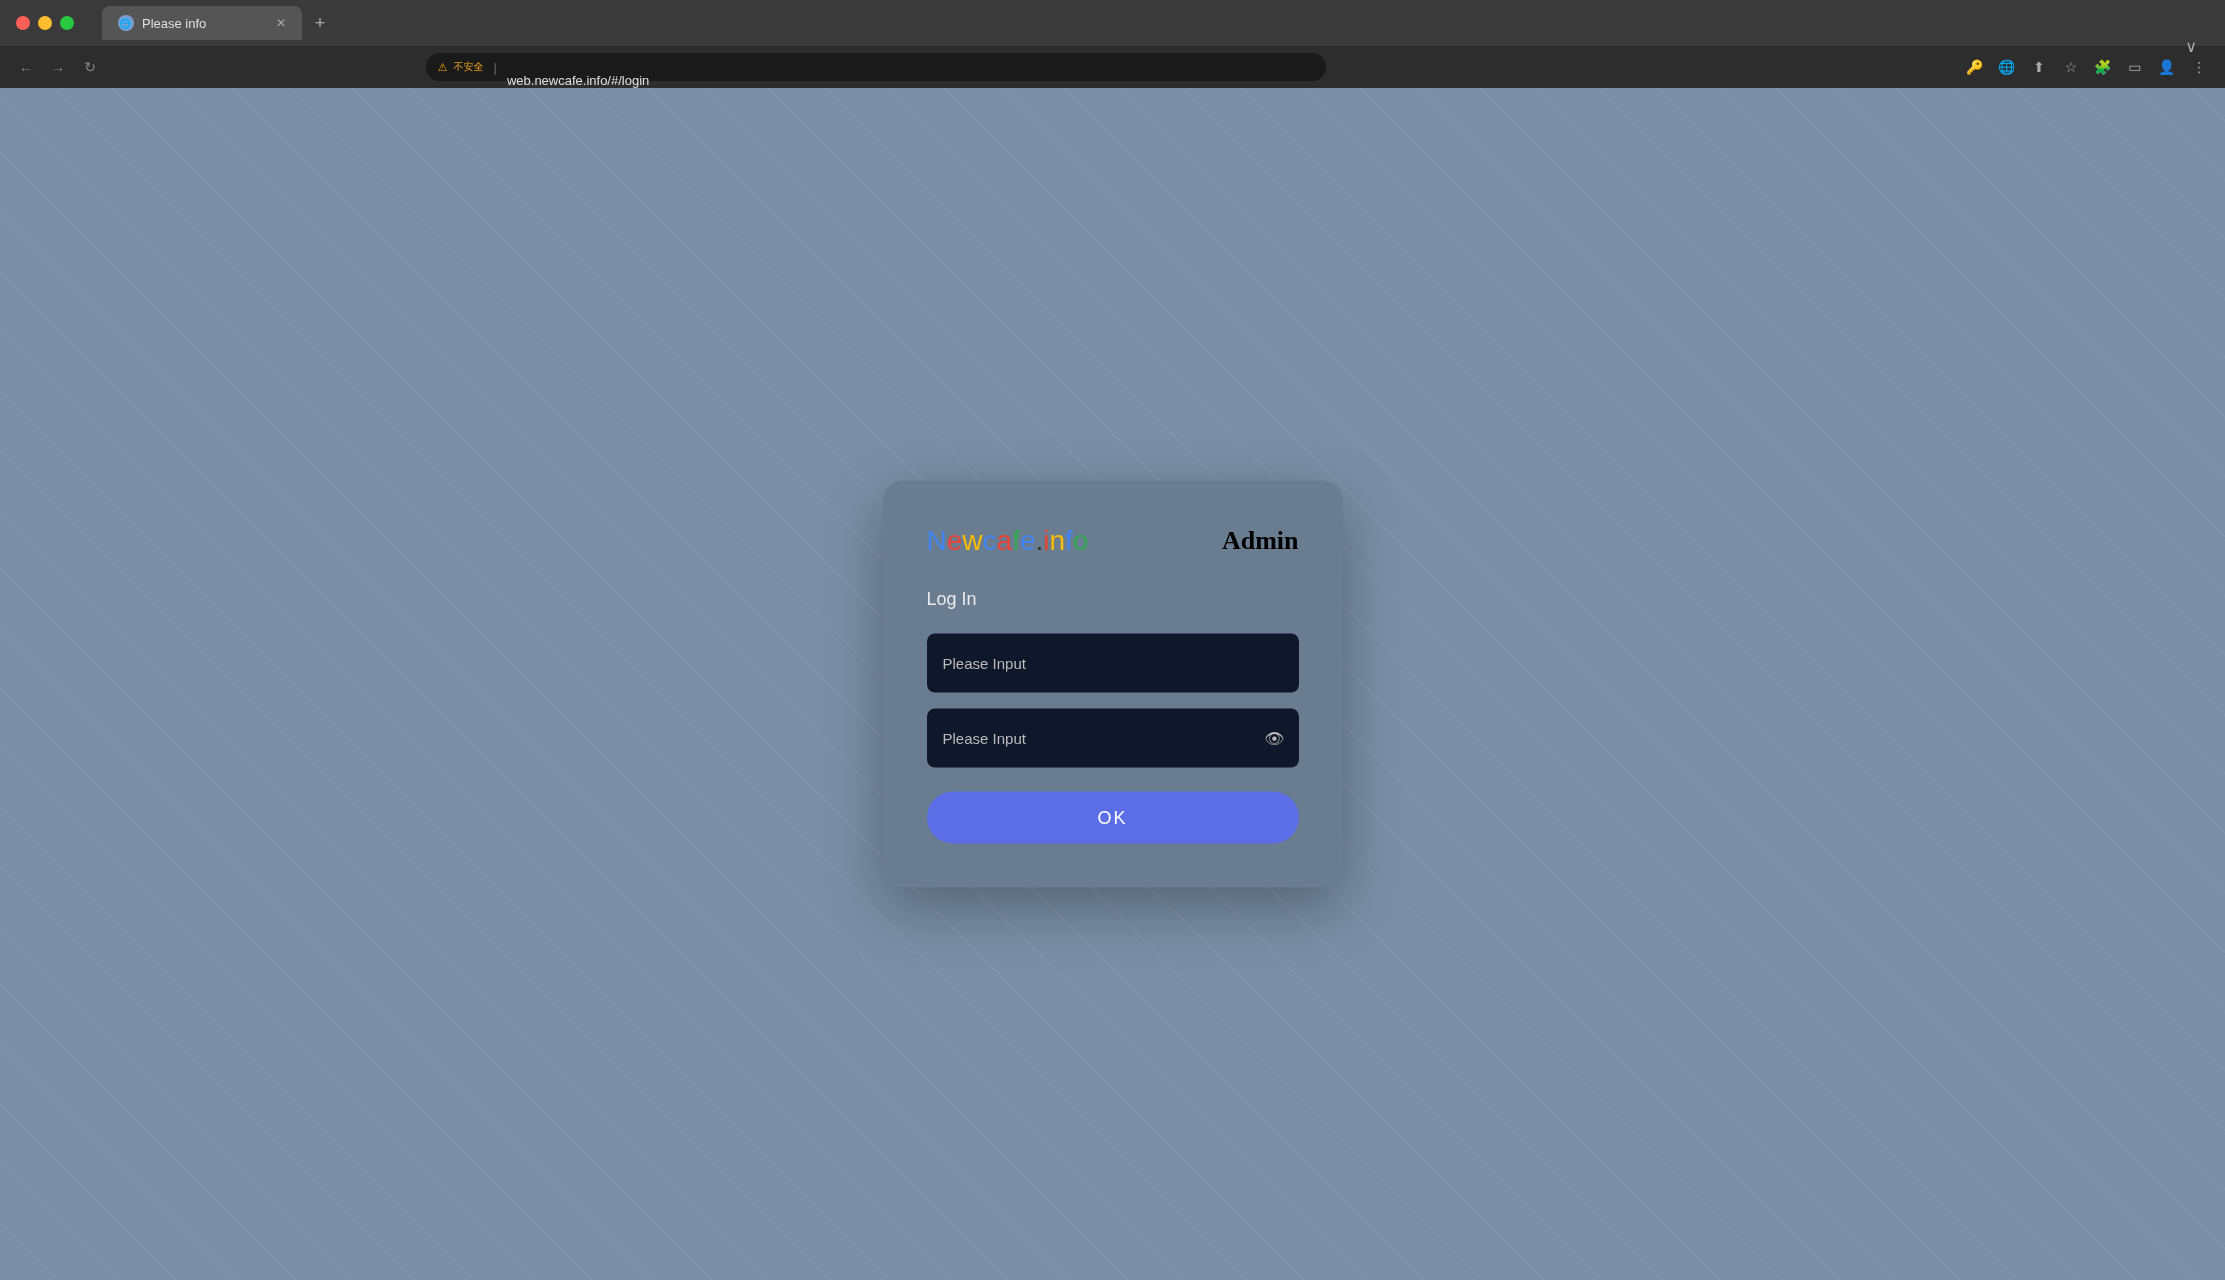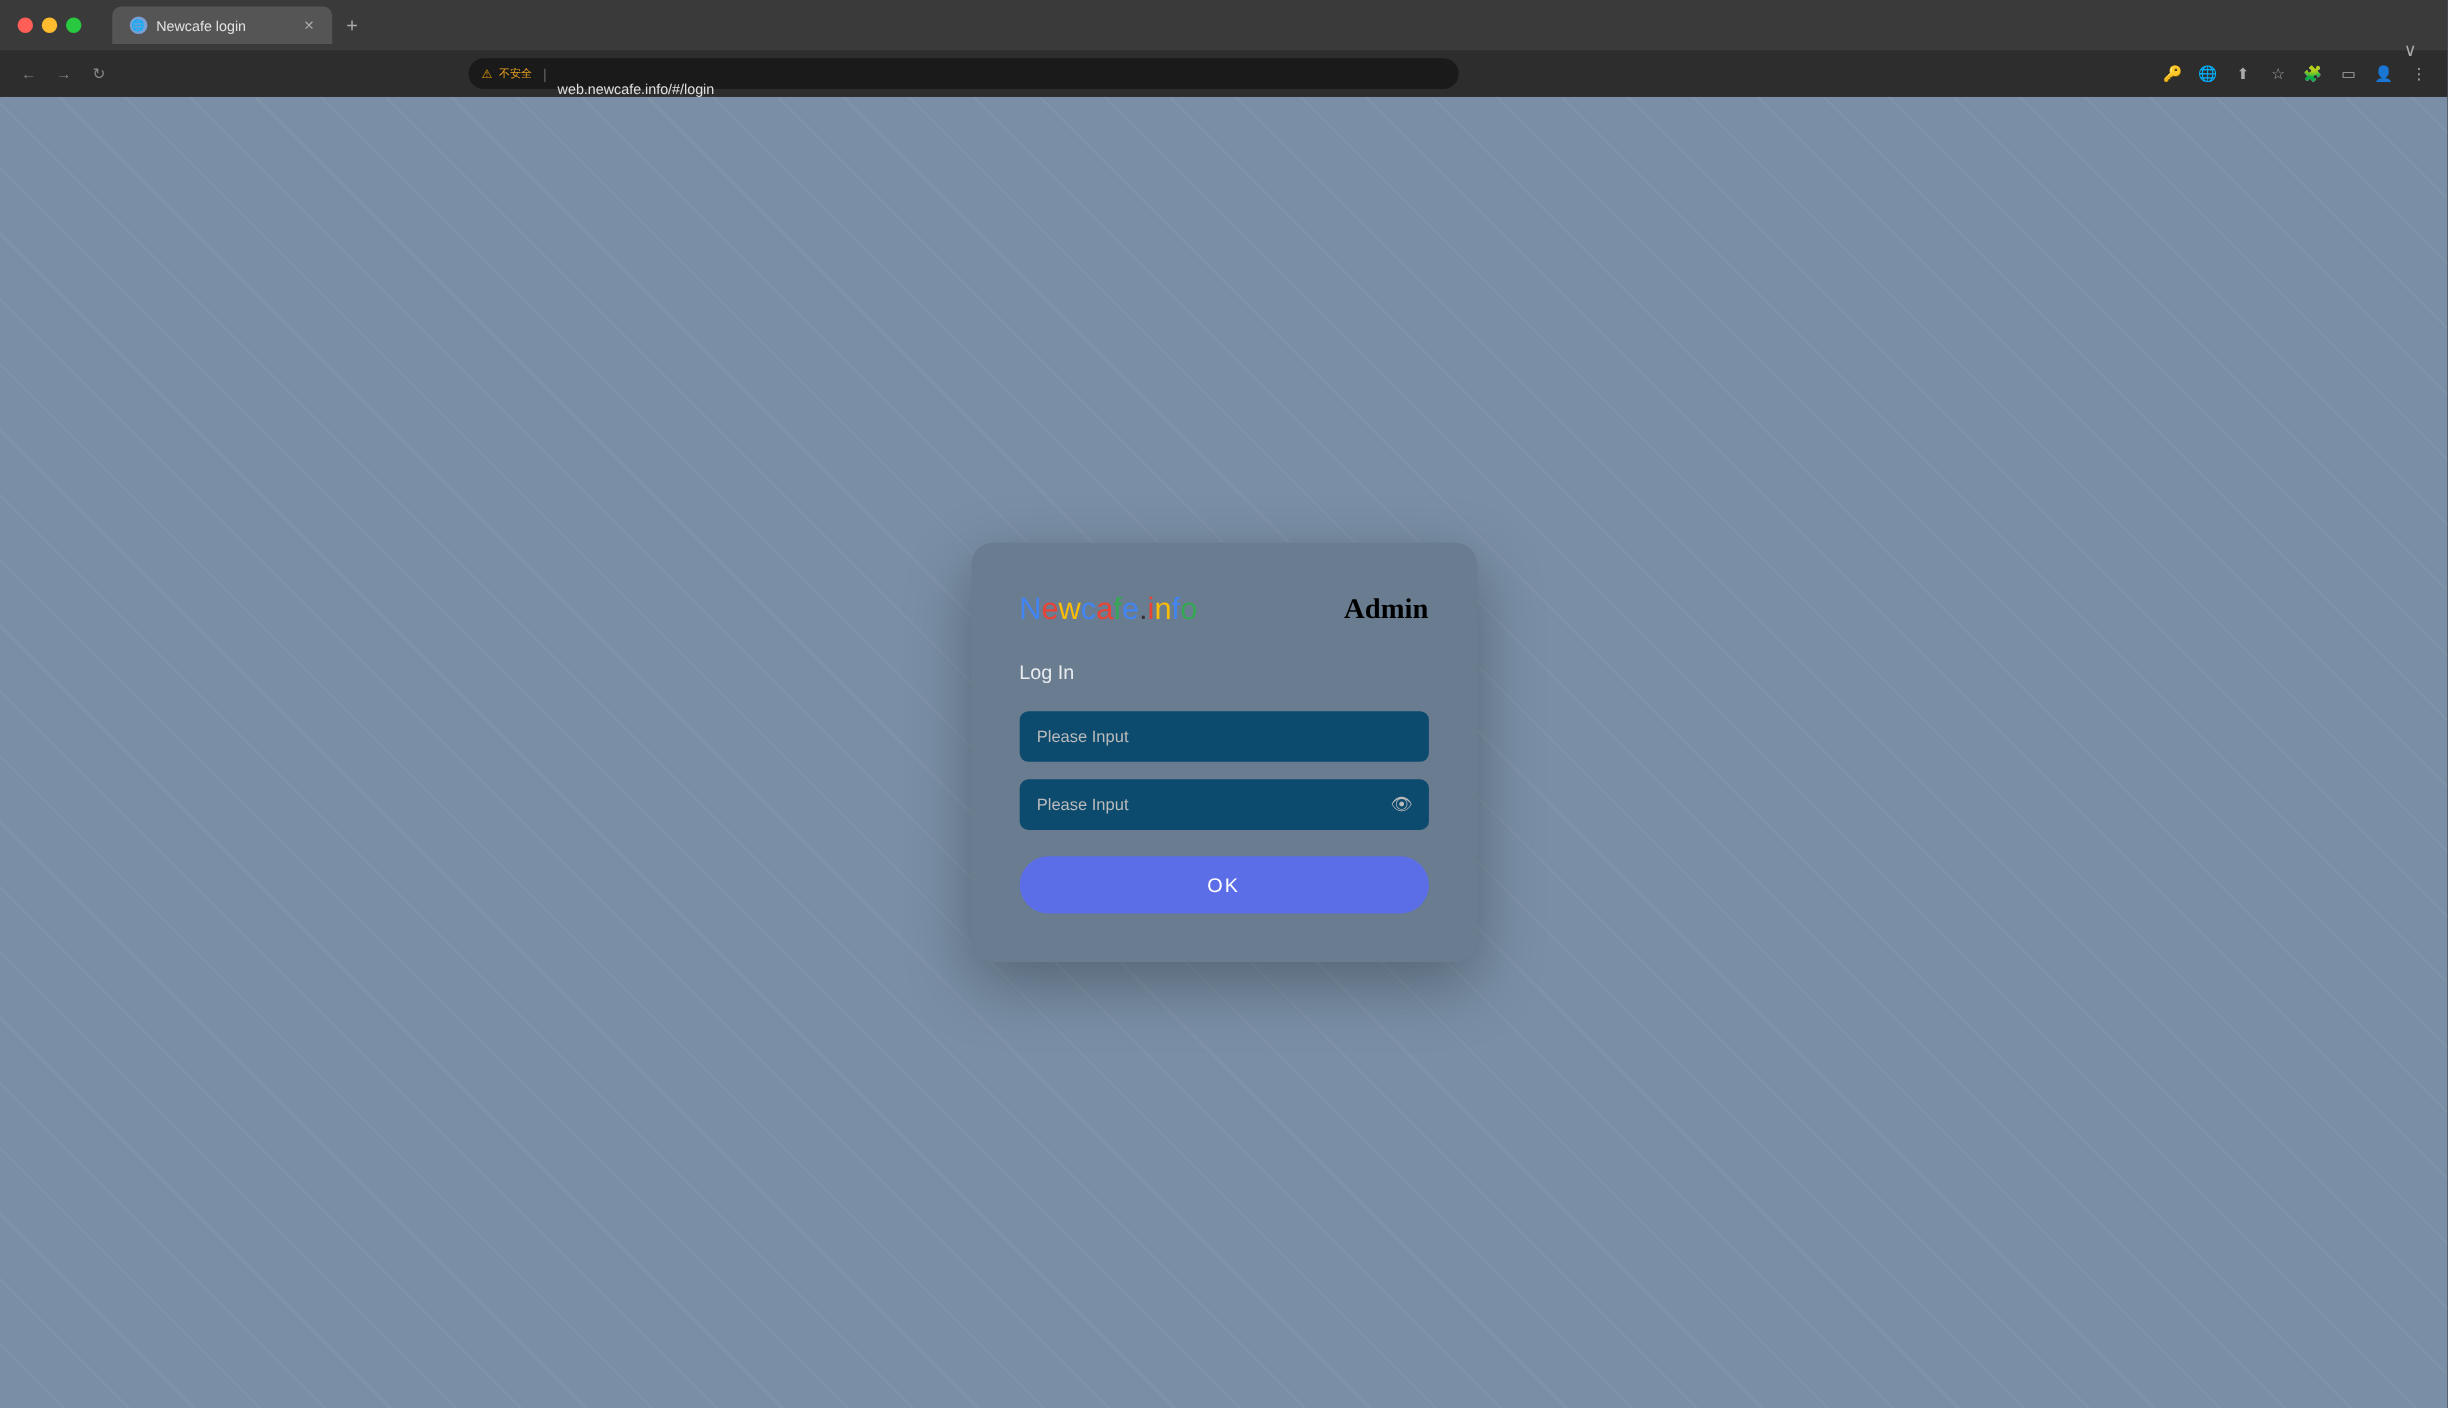--- a/index.html
+++ b/index.html
@@ -253,22 +253,22 @@
       font-weight: 400;
     }
 
     .input-wrapper {
       position: relative;
       margin-bottom: 16px;
     }
 
     .input-wrapper input {
       width: 100%;
-      height: 46px;
-      background: #0c4a6e;
+      height: 59px;
+      background: #0f172a;
       border: none;
       border-radius: 8px;
       padding: 0 16px;
       font-size: 15px;
       color: #999;
       outline: none;
     }
 
     .input-wrapper input::placeholder {
       color: #bbb;
@@ -315,21 +315,21 @@
   <div class="browser-titlebar">
     <div class="traffic-lights">
       <div class="traffic-light close"></div>
       <div class="traffic-light minimize"></div>
       <div class="traffic-light maximize"></div>
     </div>
 
     <div class="tab-bar">
       <div class="tab">
         <div class="tab-icon">🌐</div>
-        <span>Newcafe login</span>
+        <span>Please info</span>
         <span class="tab-close">✕</span>
       </div>
       <div class="tab-new">+</div>
     </div>
 
     <div class="chevron-down" style="position:relative;transform:none;color:#aaa;font-size:16px;margin-left:auto;">∨</div>
   </div>
 
   <div class="address-bar">
     <div class="nav-buttons">

